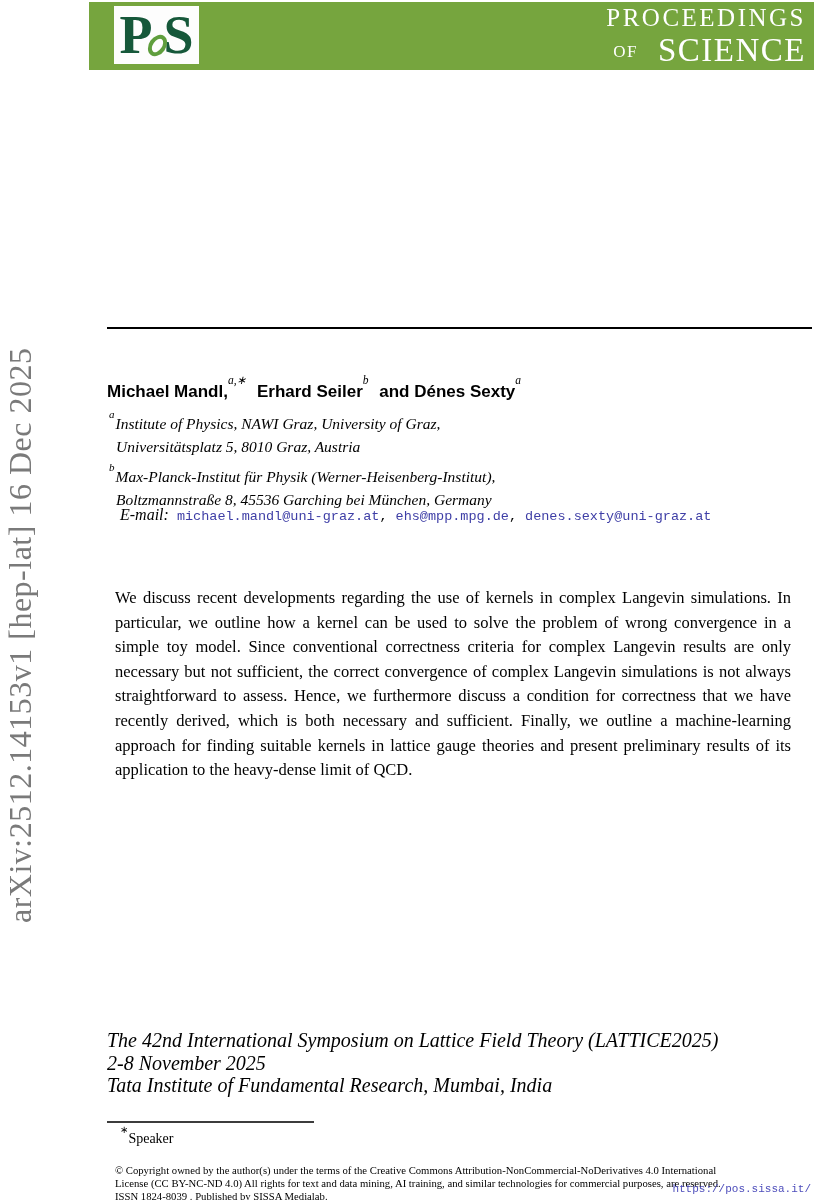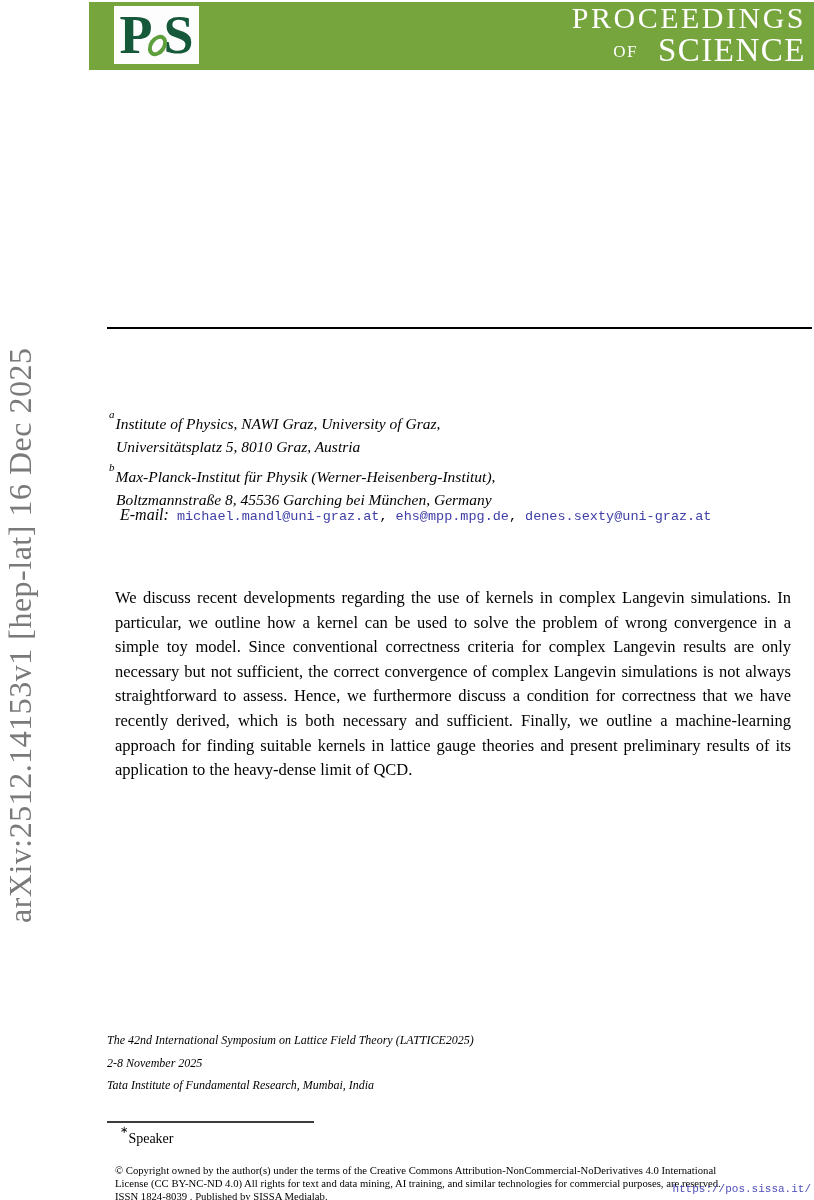--- a/index.html
+++ b/index.html
@@ -11,21 +11,21 @@
   .logo-box { position:absolute; left:25px; top:4px; width:85px; height:58px; background:#fdfdfd;
               display:flex; align-items:center; justify-content:center; }
   .logo-letter { font-family:"Liberation Serif", serif; font-weight:bold; font-size:54px;
                  color:#16583a; line-height:0.9; }
   .logo-p { margin-right:-3px; }
   .logo-s { margin-left:-3px; }
   .logo-o { display:inline-block; width:9px; height:15px; border:4px solid #5f9e3d;
             border-radius:50%; transform:rotate(35deg); margin-top:20px; }
   .banner-right { position:absolute; right:8px; top:1px; text-align:right; color:#ffffff;
                   font-family:"Liberation Serif", serif; }
-  .proceedings { font-size:30px; letter-spacing:2.5px; line-height:30px; }
+  .proceedings { font-size:25px; letter-spacing:2.5px; line-height:30px; }
   .of-science { line-height:32px; margin-top:1px; }
   .of { font-size:17px; letter-spacing:1.5px; margin-right:7px; vertical-align:4px; }
   .science { font-size:33px; letter-spacing:1.5px;margin-left:13px; }
 
   
   .arxiv-strip { position:absolute; left:2px; top:328px; height:615px; width:46px;
                  writing-mode:vertical-rl; transform:rotate(180deg);
                  font-size:32px; color:#7a7a7a; letter-spacing:0.5px; text-align:center;
                  white-space:nowrap; font-family:"Liberation Serif", serif; }
 
@@ -49,21 +49,21 @@
   .email-row { position:absolute; left:120px; top:506px; font-size:16px; }
   .email-label { font-style:italic; margin-right:8px; }
   .email-link { font-family:"Liberation Mono", monospace; font-size:13.5px;
                 color:#3e3ea6; text-decoration:none; cursor:pointer; }
   .email-sep { font-family:"Liberation Mono", monospace; font-size:13.5px; margin-right:8px; }
 
   .abstract { position:absolute; left:115px; top:586px; width:676px; margin:0;
               font-size:16.5px; line-height:24.6px; text-align:justify; }
 
   .conference { position:absolute; left:107px; top:1029px; font-style:italic;
-                font-size:12px; line-height:22.5px; }
+                font-size:20px; line-height:22.5px; }
 
   .footnote-rule { position:absolute; left:107px; top:1121px; width:207px; height:2px; background:#3c3c3c; }
   .speaker { position:absolute; left:120px; top:1128px; font-size:14px; }
   .speaker sup { font-size:10px; position:relative; top:-4px; }
 
   .copyright { position:absolute; left:107px; top:1156px; width:612px; margin:8px;
                font-size:10.7px; line-height:12.9px; }
   .pos-url { position:absolute; right:3px; top:1183px; font-family:Liberation Mono, monospace;
              font-size:11px; color:#4d4dbb; text-decoration:none; cursor:pointer; }
 </style>
@@ -83,20 +83,25 @@
       <div class="of-science">
         <span class="of">OF</span><span class="science">SCIENCE</span>
       </div>
     </div>
   </header>
 
   <div class="arxiv-strip">arXiv:2512.14153v1  [hep-lat]  16 Dec 2025</div>
 
   <div class="title-rule"></div>
 
+  <div class="authors">
+    <span>Michael Mandl,</span><sup>a,∗</sup>
+    <span class="gap">Erhard Seiler</span><sup>b</sup>
+    <span class="gap">and Dénes Sexty</span><sup>a</sup>
+  </div>
 
   <div class="affils">
     <div class="affil">
       <sup class="marker">a</sup><span>Institute of Physics, NAWI Graz, University of Graz,</span><br>
       <span>Universitätsplatz 5, 8010 Graz, Austria</span>
     </div>
     <div class="affil">
       <sup class="marker">b</sup><span>Max-Planck-Institut für Physik (Werner-Heisenberg-Institut),</span><br>
       <span>Boltzmannstraße 8, 45536 Garching bei München, Germany</span>
     </div>

